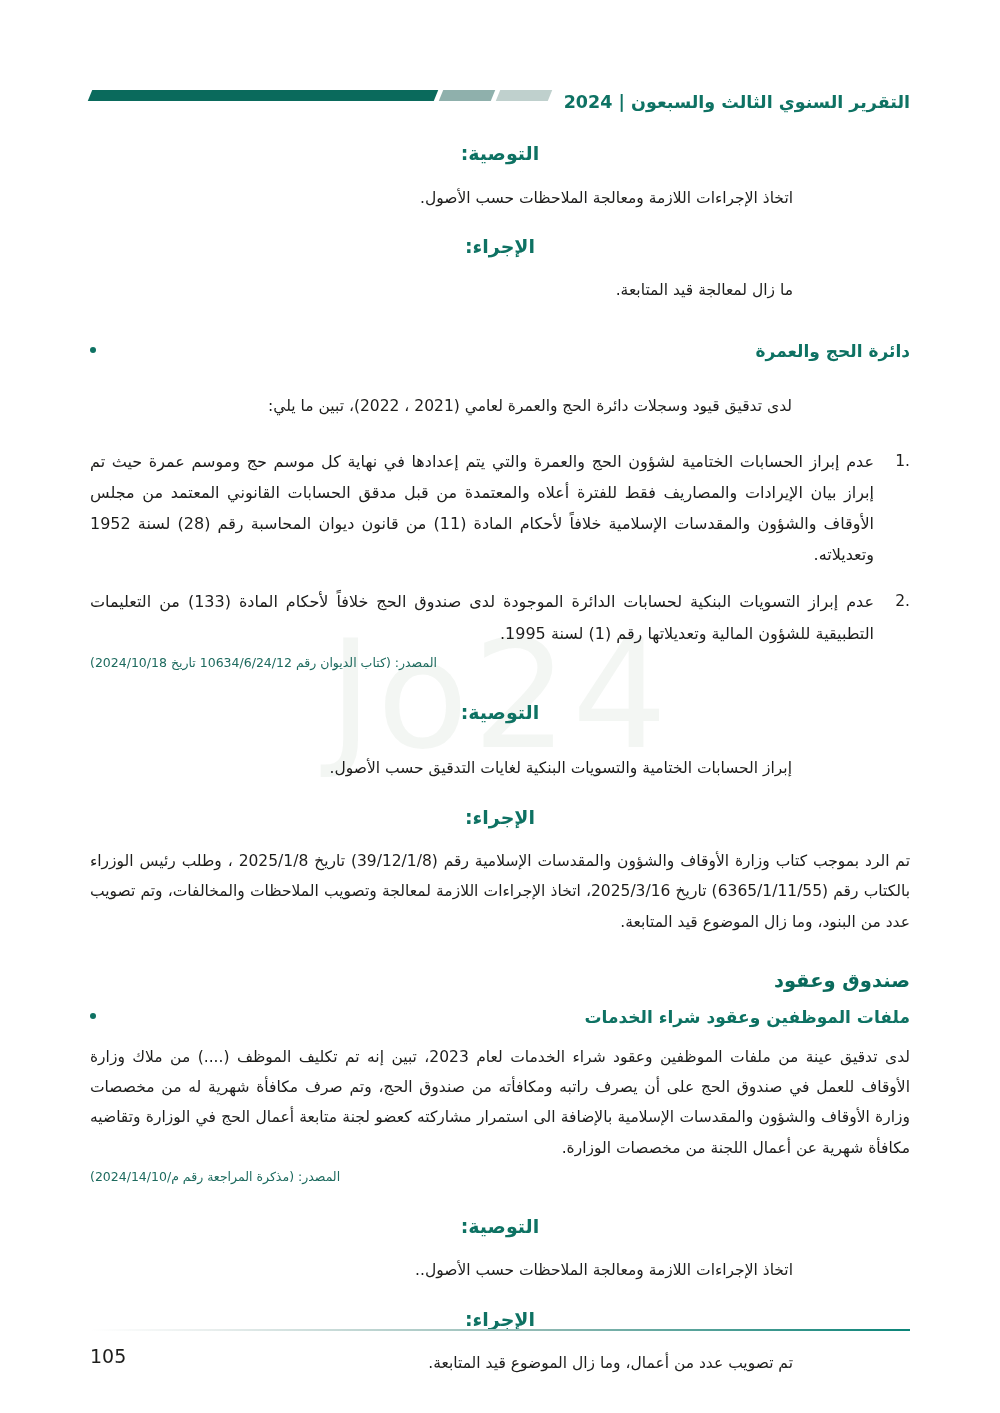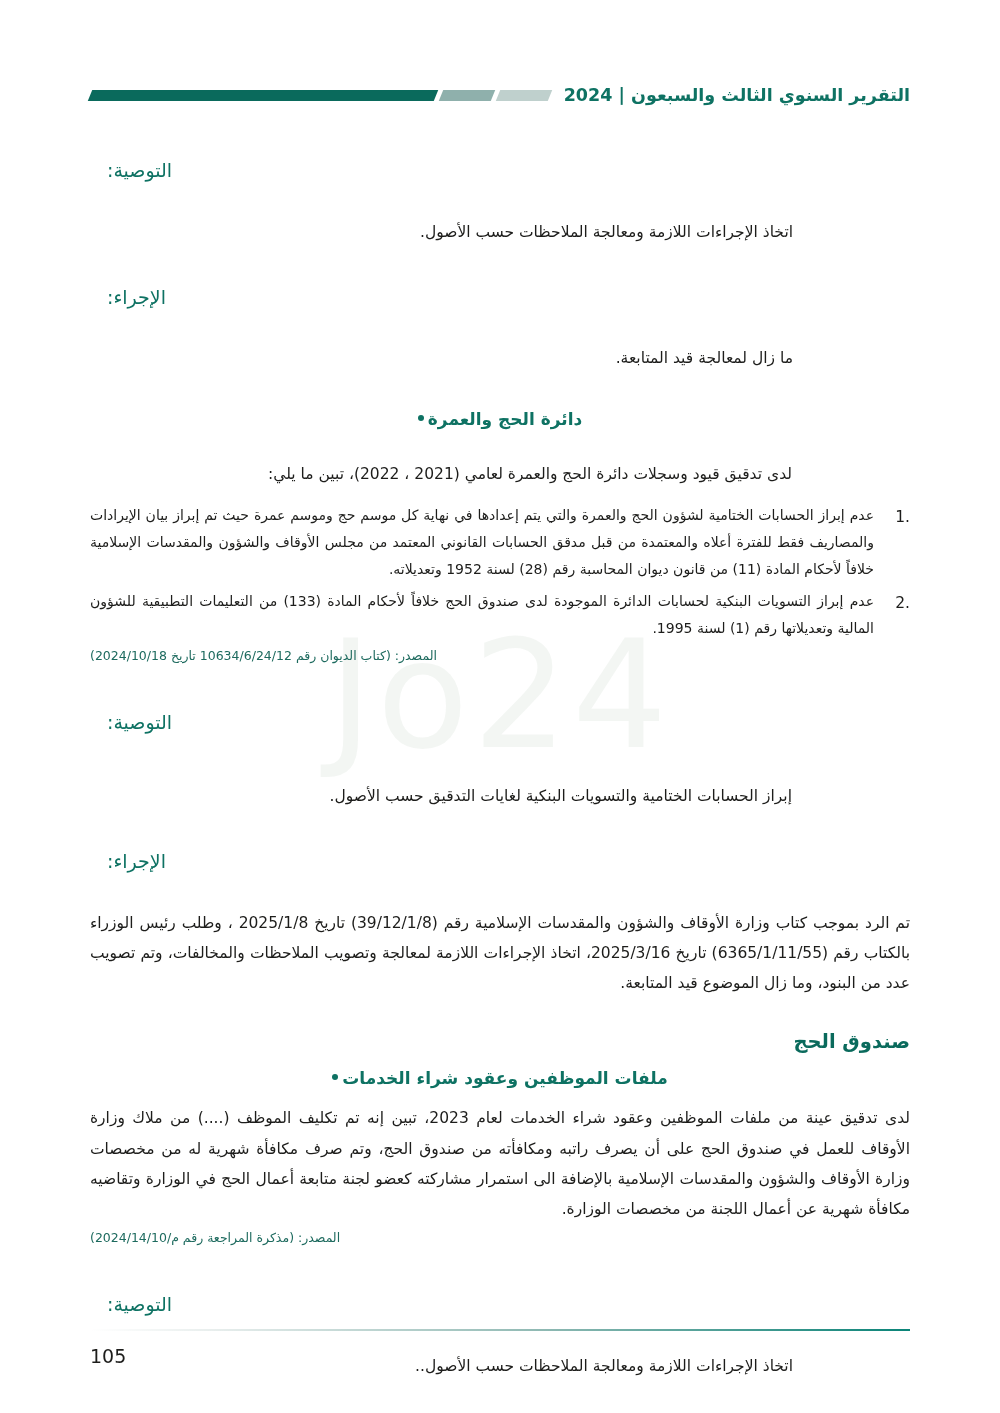--- a/index.html
+++ b/index.html
@@ -40,21 +40,21 @@
 
   
   .page-header {
     position: absolute;
     top: 78px;
     right: 90px;
     left: 90px;
     height: 34px;
     display: flex;
     flex-direction: row;
-    align-items: center;
+    align-items: flex-end;
     gap: 0;
     z-index: 2;
   }
   .header-title {
     color: #0e7263;
     font-size: 17.5px;
     font-weight: bold;
     white-space: nowrap;
     letter-spacing: -0.2px;
     padding-left: 14px;
@@ -82,23 +82,23 @@
     top: 140px;
     right: 90px;
     left: 90px;
     z-index: 1;
   }
 
   
   .label-heading {
     color: #0e7263;
     font-size: 19px;
-    font-weight: normal;
-    text-align: left;
-    margin: 17px;
+    font-weight: bold;
+    text-align: center;
+    margin: 0;
     line-height: 1.4;
     direction: rtl;
   }
   .section-heading {
     color: #0a6a5c;
     font-size: 19.5px;
     font-weight: bold;
     text-align: right;
     margin: 0;
     line-height: 1.4;
@@ -107,21 +107,21 @@
   .bullet-heading {
     color: #0e7263;
     font-size: 17px;
     font-weight: bold;
     text-align: right;
     margin: 0;
     line-height: 1.4;
     direction: rtl;
     display: flex;
     flex-direction: row;
-    justify-content: center;
+    justify-content: space-between;
     align-items: baseline;
     gap: 4px;
   }
   .bullet-dot {
     display: inline-block;
     width: 6px;
     height: 6px;
     border-radius: 50%;
     background: #0e7263;
     flex: 0 0 auto;
@@ -151,23 +151,23 @@
     direction: rtl;
     margin: 0;
     padding: 0;
     list-style: none;
     counter-reset: item;
   }
   ol.num-list > li {
     position: relative;
     counter-increment: item;
     padding-right: 36px;
-    margin: 4px 0 2px 0;
+    margin: 16px 0 2px 0;
     color: #1d1d1b;
-    font-size: 14px;
+    font-size: 16px;
     line-height: 1.95;
     text-align: justify;
     text-align-last: right;
     direction: rtl;
   }
   ol.num-list > li::before {
     content: counter(item) ".";
     position: absolute;
     right: 0;
     top: 0;
@@ -269,21 +269,21 @@
     <div class="sp-16"></div>
     <p class="body-text indent-right-mid">إبراز الحسابات الختامية والتسويات البنكية لغايات التدقيق حسب الأصول.</p>
 
     <div class="sp-20"></div>
     <h3 class="label-heading">الإجراء:</h3>
     <div class="sp-16"></div>
     <p class="body-text">تم الرد بموجب كتاب وزارة الأوقاف والشؤون والمقدسات الإسلامية رقم (39/12/1/8) تاريخ 2025/1/8 ، وطلب رئيس الوزراء بالكتاب رقم (6365/1/11/55) تاريخ 2025/3/16، اتخاذ الإجراءات اللازمة لمعالجة وتصويب الملاحظات والمخالفات، وتم تصويب عدد من البنود، وما زال الموضوع قيد المتابعة.</p>
 
     <div class="sp-30"></div>
 
-    <h2 class="section-heading">صندوق الحج</h2>
+    <h2 class="section-heading">صندوق وعقود</h2>
 
     <div class="sp-12"></div>
     <h3 class="bullet-heading">
       <span>ملفات الموظفين وعقود شراء الخدمات</span>
       <span class="bullet-dot"></span>
     </h3>
 
     <div class="sp-12"></div>
     <p class="body-text">لدى تدقيق عينة من ملفات الموظفين وعقود شراء الخدمات لعام 2023، تبين إنه تم تكليف الموظف (....) من ملاك وزارة الأوقاف للعمل في صندوق الحج على أن يصرف راتبه ومكافأته من صندوق الحج، وتم صرف مكافأة شهرية له من مخصصات وزارة الأوقاف والشؤون والمقدسات الإسلامية بالإضافة الى استمرار مشاركته كعضو لجنة متابعة أعمال الحج في الوزارة وتقاضيه مكافأة شهرية عن أعمال اللجنة من مخصصات الوزارة.</p>
 

